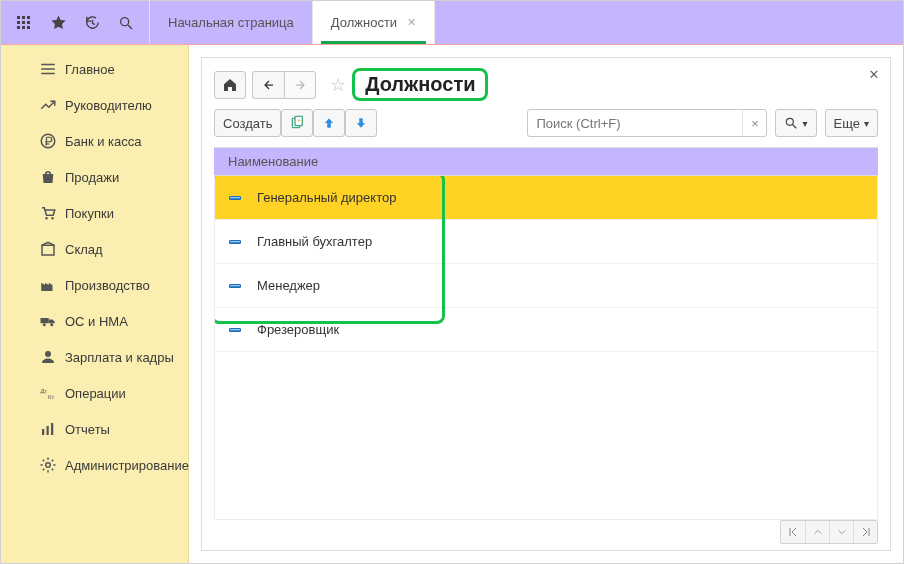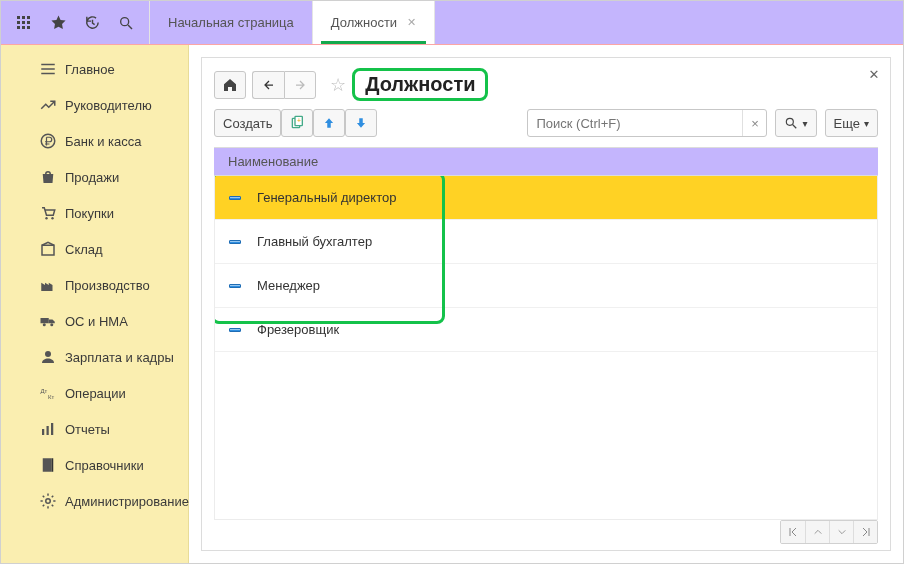--- a/index.html
+++ b/index.html
@@ -278,29 +278,20 @@
               <rect x="4" y="12" width="3" height="8" fill="#555"></rect>
               <rect x="10" y="8" width="3" height="12" fill="#555"></rect>
               <rect x="16" y="4" width="3" height="16" fill="#555"></rect>
             </svg>
           </span>
         <span>Отчеты</span>
       </div>
       <div class="side-item">
         <span class="side-icon">
             <svg viewBox="0 0 24 24">
-              <rect x="5" y="3" width="12" height="18" fill="#555"></rect>
-              <rect x="17" y="3" width="2" height="18" fill="#333"></rect>
-            </svg>
-          </span>
-        <span>Справочники</span>
-      </div>
-      <div class="side-item">
-        <span class="side-icon">
-            <svg viewBox="0 0 24 24">
               <circle cx="12" cy="12" r="3" fill="none" stroke="#555" stroke-width="2"></circle>
               <path d="M12 2v3M12 19v3M2 12h3M19 12h3M5 5l2 2M17 17l2 2M19 5l-2 2M7 17l-2 2" stroke="#555" stroke-width="2"></path>
             </svg>
           </span>
         <span>Администрирование</span>
       </div>
     </div>
 
     <div class="main">
       <div class="panel">

